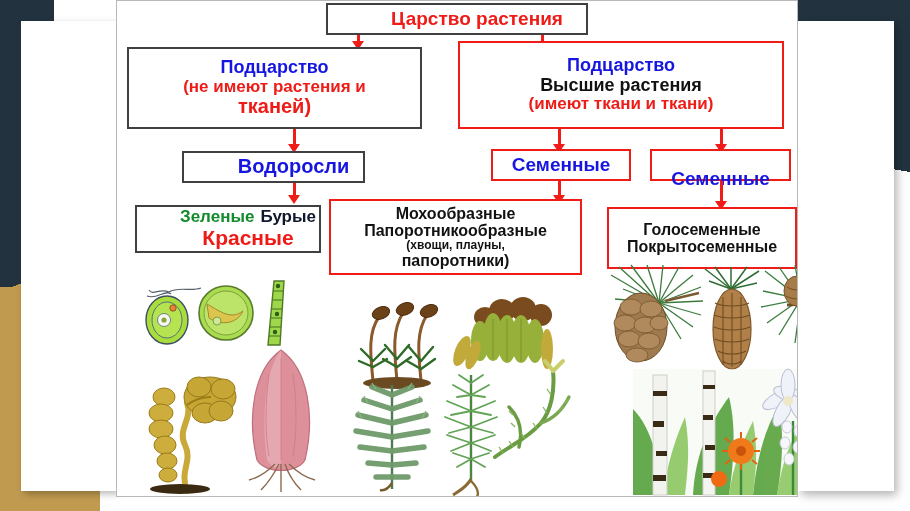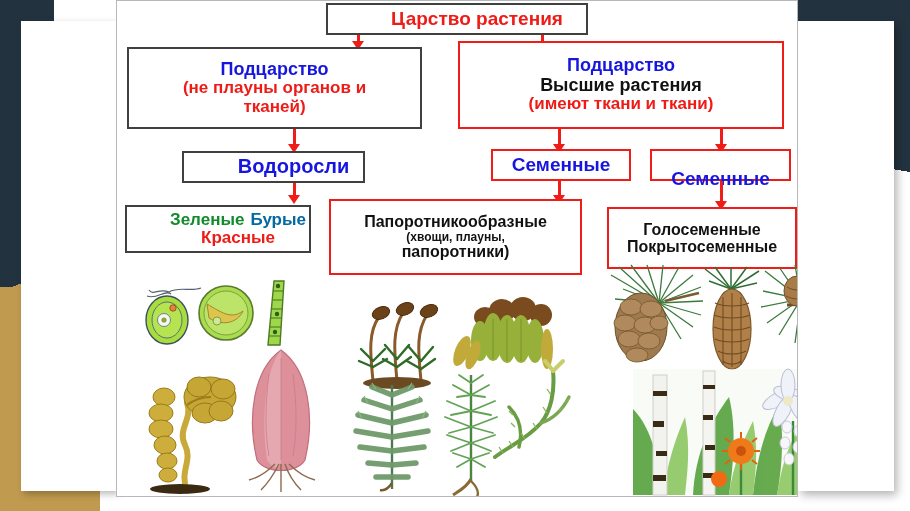--- a/index.html
+++ b/index.html
@@ -68,21 +68,21 @@
     text-align: center;
     line-height: 1.08;
   }
   .box.black { border: 2px solid #404040; padding-left: 40px; }
   .box.red   { border: 2px solid #f01c17; }
 
   .t-red   { color: #ee1b17; }
   .t-blue  { color: #1616e0; }
   .t-black { color: #111111; }
   .t-green { color: #138a2c; }
-  .t-brown { color: #0369a1; }
+  .t-brown { color: #0f172a; }
 
   .bold { font-weight: bold; }
 
   
   .vline { position: absolute; background: #f01c17; width: 3px; }
   .arrowhead {
     position: absolute; width: 0; height: 0;
     border-left: 6px solid transparent;
     border-right: 6px solid transparent;
     border-top: 9px solid #f01c17;
@@ -114,22 +114,22 @@
     </div>
 
     <div class="vline" style="left:240px; top:34px; height:9px;"></div>
     <div class="arrowhead" style="left:235px; top:40px;"></div>
 
     <div class="vline" style="left:424px; top:34px; height:9px;"></div>
     <div class="arrowhead" style="left:419px; top:40px;"></div>
 
     <div class="box black" style="left:10px; top:46px; width:295px; height:82px; padding:2px 4px;">
       <span class="t-blue bold" style="font-size:18px;">Подцарство</span>
-      <span class="t-red bold" style="font-size:17px;">(не плауны органов и</span>
-      <span class="t-red bold" style="font-size:17px;">тканей)</span>
+      <span class="t-red bold" style="font-size:17px;">(не имеют растения и</span>
+      <span class="t-red bold" style="font-size:20px;">тканей)</span>
     </div>
 
     <div class="box red" style="left:341px; top:40px; width:326px; height:88px; padding:2px 4px;">
       <span class="t-blue bold" style="font-size:18px;">Подцарство</span>
       <span class="t-black bold" style="font-size:18px;">Высшие растения</span>
       <span class="t-red bold" style="font-size:17px;">(имеют ткани и ткани)</span>
     </div>
 
     <div class="vline" style="left:176px; top:128px; height:19px;"></div>
     <div class="arrowhead" style="left:171px; top:143px;"></div>
@@ -153,29 +153,30 @@
 
     <div class="vline" style="left:176px; top:182px; height:16px;"></div>
     <div class="arrowhead" style="left:171px; top:194px;"></div>
 
     <div class="vline" style="left:441px; top:180px; height:18px;"></div>
     <div class="arrowhead" style="left:436px; top:194px;"></div>
 
     <div class="vline" style="left:603px; top:180px; height:24px;"></div>
     <div class="arrowhead" style="left:598px; top:200px;"></div>
 
-    <div class="box black" style="left:8px; top:204px; width:186px; height:48px;">
+    <div class="box black" style="left:18px; top:204px; width:186px; height:48px;">
       <div style="display:flex; gap:6px; align-items:baseline;">
         <span class="t-green bold" style="font-size:17px;">Зеленые</span>
         <span class="t-brown bold" style="font-size:17px;">Бурые</span>
       </div>
-      <span class="t-red bold" style="font-size:17px;text-align:right;">Красные</span>
+      <span class="t-red bold" style="font-size:21px;text-align:right;">Красные</span>
     </div>
 
     <div class="box red" style="left:212px; top:198px; width:253px; height:76px; padding:1px 3px;">
+      <span class="t-black bold" style="font-size:16px;">Мохообразные</span>
       <span class="t-black bold" style="font-size:16px;">Папоротникообразные</span>
       <span class="t-black bold" style="font-size:12px;">(хвощи,  плауны,</span>
       <span class="t-black bold" style="font-size:16px;">папоротники)</span>
     </div>
 
     <div class="box red" style="left:490px; top:206px; width:190px; height:62px; padding:1px 3px;">
       <span class="t-black bold" style="font-size:16px;">Голосеменные</span>
       <span class="t-black bold" style="font-size:16px;">Покрытосеменные</span>
     </div>
 

